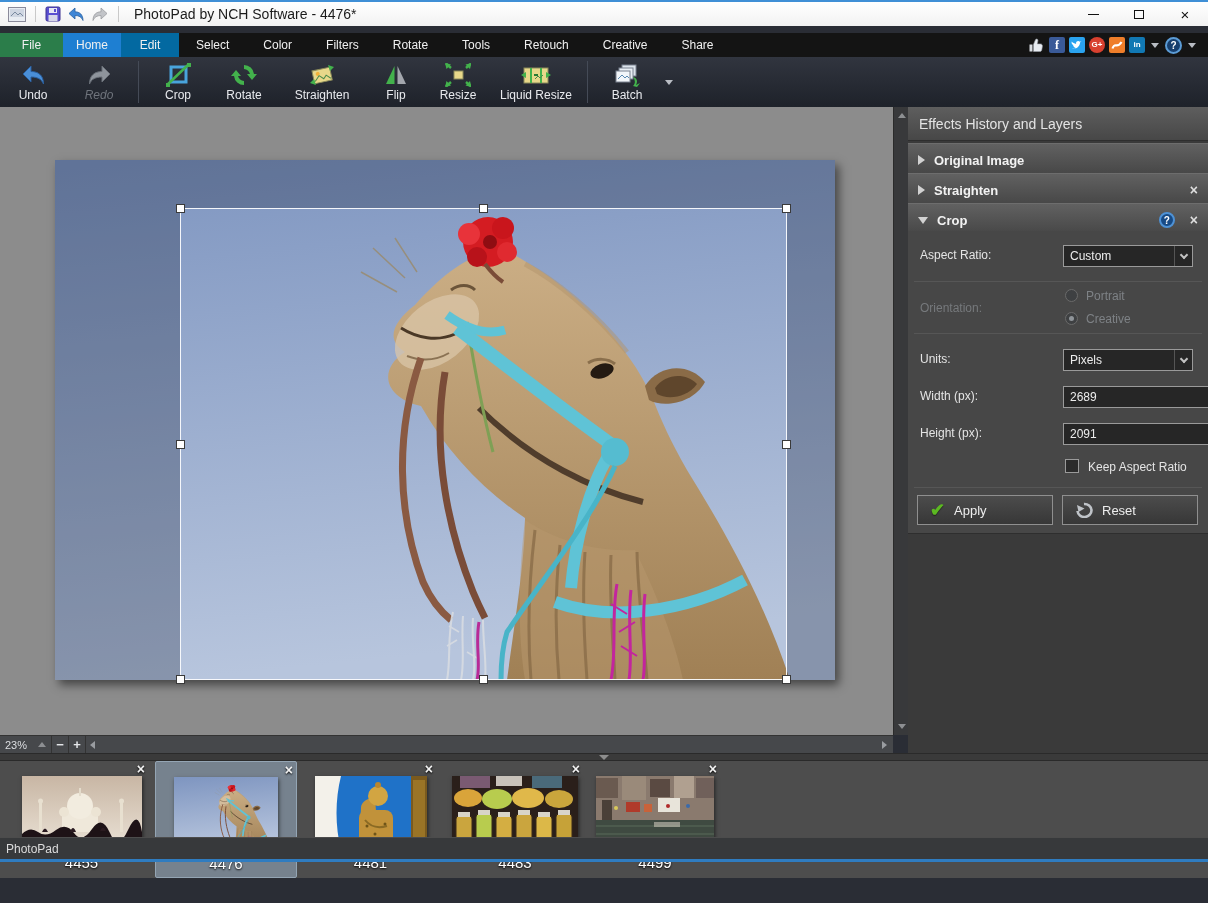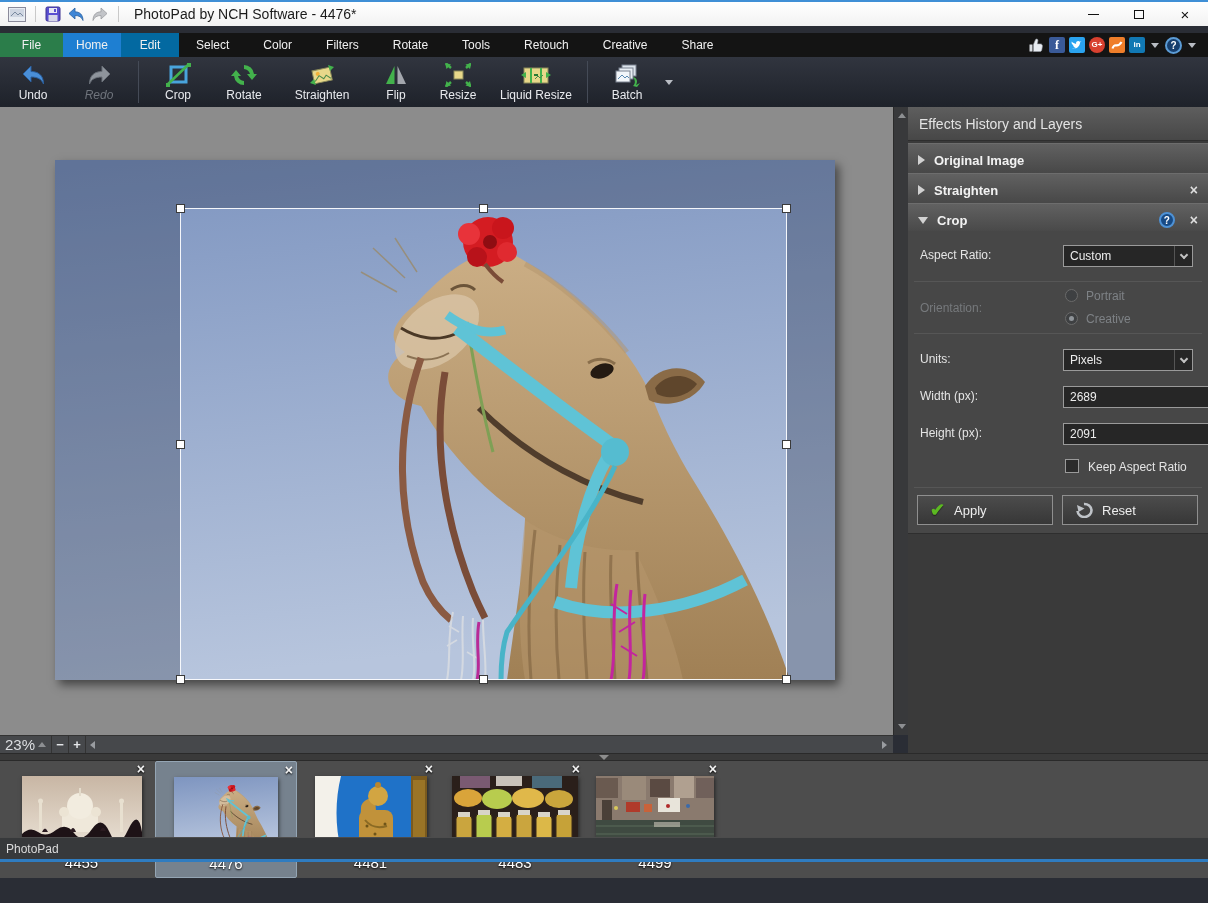--- a/index.html
+++ b/index.html
@@ -68,21 +68,21 @@
   .tri-up{width:0;height:0;border-left:4px solid transparent;border-right:4px solid transparent;border-bottom:5px solid #8d8f92;}
   .tri-down{width:0;height:0;border-left:4px solid transparent;border-right:4px solid transparent;border-top:5px solid #8d8f92;}
   .tri-left{width:0;height:0;border-top:4px solid transparent;border-bottom:4px solid transparent;border-right:5px solid #9a9da1;}
   .tri-right{width:0;height:0;border-top:4px solid transparent;border-bottom:4px solid transparent;border-left:5px solid #9a9da1;}
 
   
   .zoombar{position:absolute;left:0;top:735px;width:893px;height:18px;background:#46484b;
            display:flex;align-items:stretch;border-top:1px solid #333;}
   .zoom-dd{width:52px;display:flex;align-items:center;justify-content:space-between;
            padding:0 5px;border-right:1px solid #333;cursor:default;}
-  .zoom-txt{font-size:15px;color:#dcdee1;}
+  .zoom-txt{font-size:11px;color:#dcdee1;}
   .zbtn{width:17px;display:flex;align-items:center;justify-content:center;color:#e4e6e9;
         font-size:13px;font-weight:bold;border-right:1px solid #333;cursor:default;}
   .hscroll{flex:1;position:relative;display:flex;align-items:center;}
   .hs-left{position:absolute;left:4px;}
   .hs-right{position:absolute;right:6px;}
 
   
   .panel{position:absolute;left:908px;top:107px;width:300px;height:646px;background:#3a3a3a;}
   .panel-header{position:absolute;left:0;top:0;width:300px;height:34px;
                 background:linear-gradient(#5e5e5e,#474747);border-bottom:1px solid #2e2e2e;

